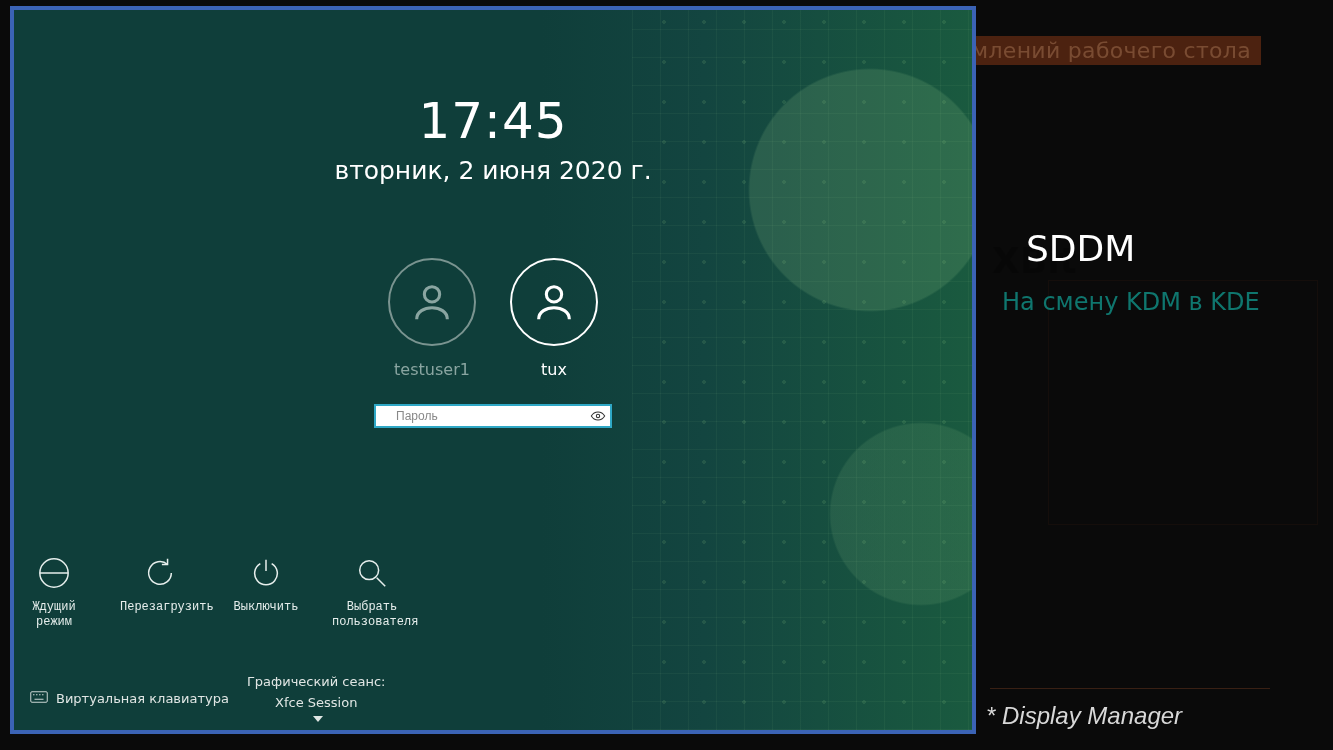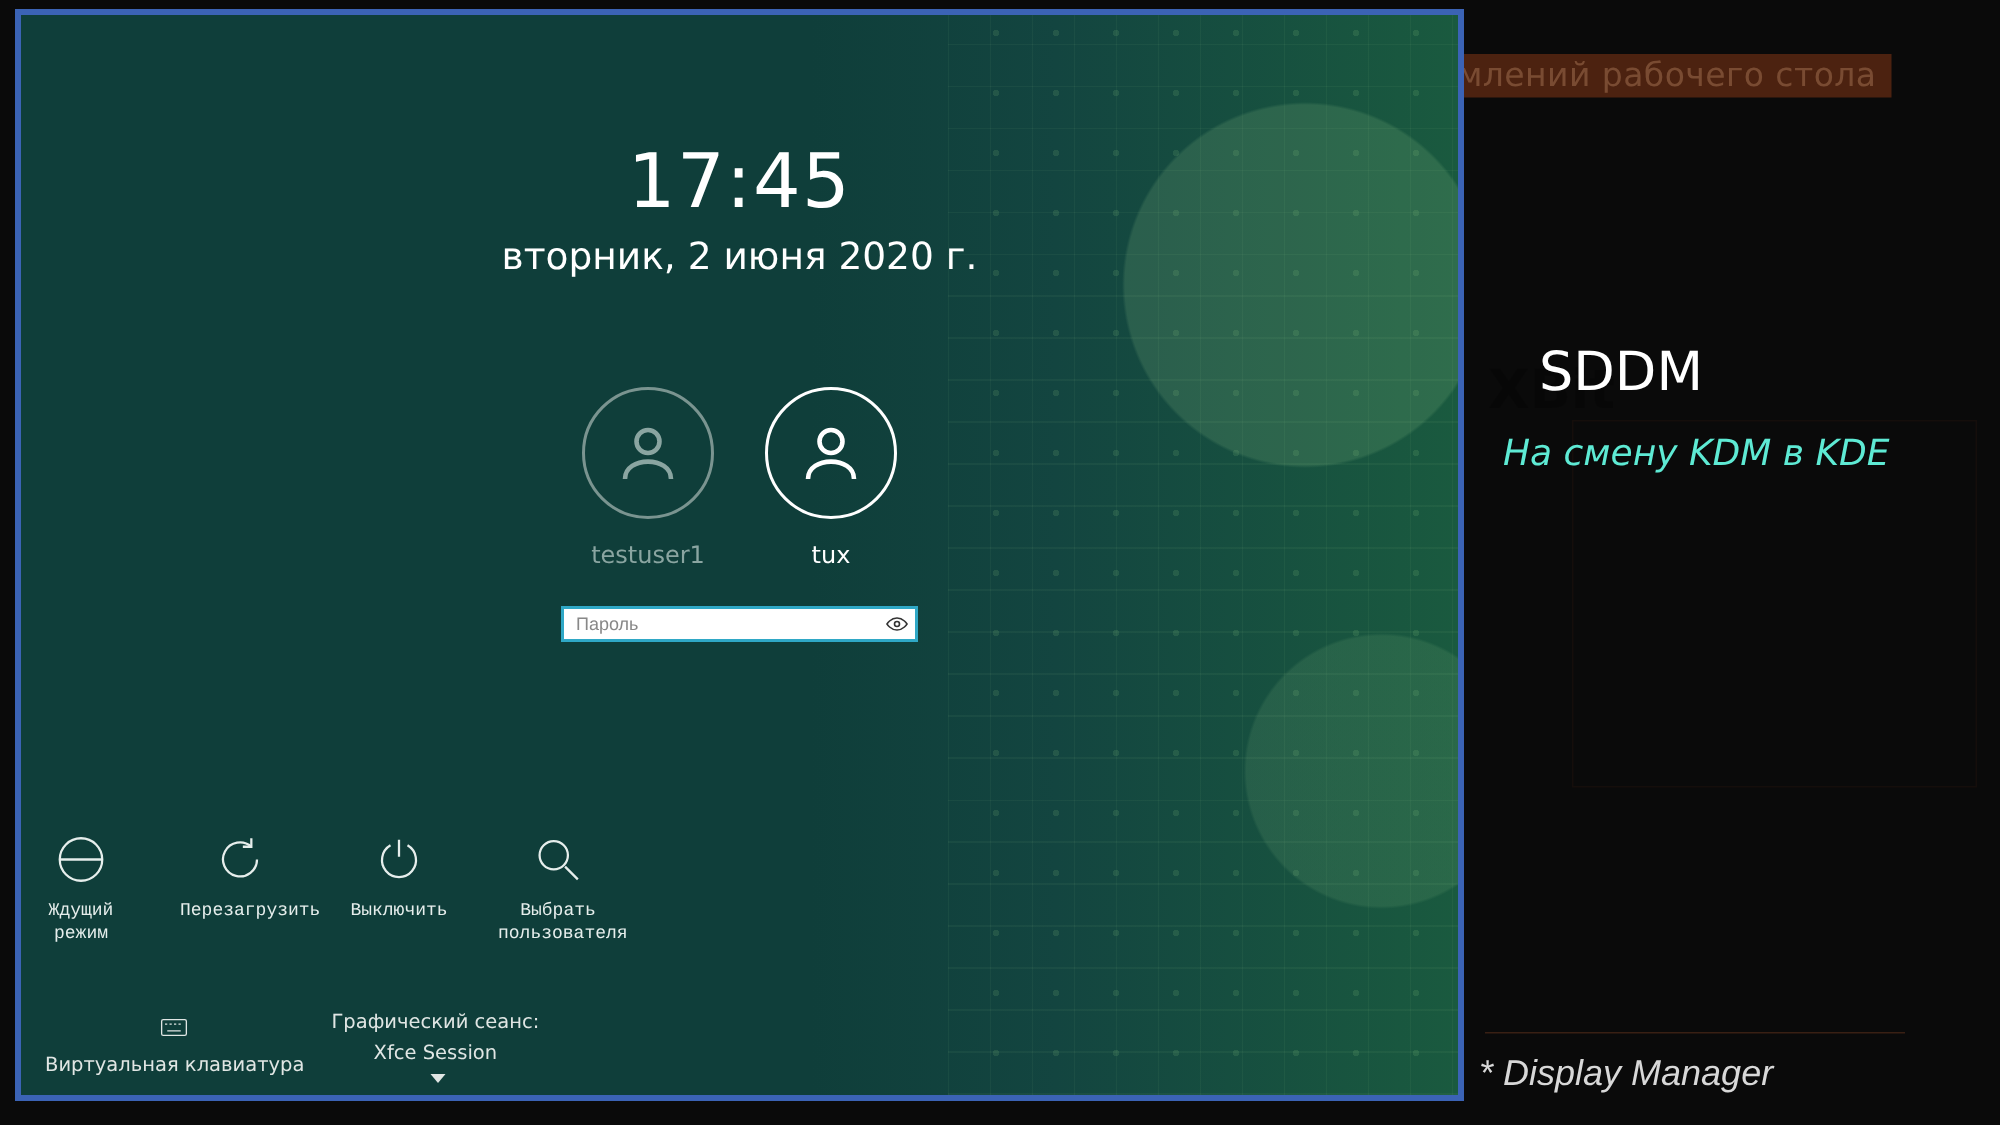--- a/index.html
+++ b/index.html
@@ -38,21 +38,21 @@
 
   
   .side-title {
     position: absolute;
     top: 228px; left: 1026px;
     font-size: 36px; color: #fff;
   }
   .side-sub {
     position: absolute;
     top: 288px; left: 1002px;
-    font-size: 24px; color: #5eead4; font-style: italic;
+    font-size: 24px; color: #0f766e;
   }
   .side-foot {
     position: absolute;
     top: 702px; left: 986px;
     font-family: Liberation Sans, sans-serif;
     font-style: italic;
     font-size: 24px; color: #d8d8d8;
     white-space: nowrap;
   }
 
@@ -112,21 +112,21 @@
   }
   .pw-wrap {
     position: relative;
     border: 2px solid #2fa8c6;
     background: #fff;
     height: 24px;
     display: flex; align-items: center;
   }
   .pw-input {
     flex: 1; border: none; outline: none;
-    font-size: 12px; padding: 0 8px; height: 100%;
+    font-size: 12px; padding: 0 20px; height: 100%;
     background: transparent; color: #555;
   }
   .pw-input::placeholder { color: #888; }
   .eye {
     width: 24px; height: 24px; display:flex; align-items:center; justify-content:center;
     cursor: pointer; color: #444;
   }
   .login-btn {
     margin-top: 7px; width: 100%; height: 22px;
     background: #e6e6e6; border: 1px solid #c4c4c4;
@@ -148,21 +148,21 @@
   }
   .action .ico svg { width: 34px; height: 34px; }
   .action .lbl { line-height: 1.25; }
 
   .bottombar {
     position: absolute;
     bottom: 8px; left: 16px; right: 16px;
     display: flex; align-items: center; gap: 18px;
     font-size: 13px; color: #e0e6e4;
   }
-  .kb { display: flex; align-items: center; gap: 8px; cursor: pointer; flex-direction: column; }
+  .kb { display: flex; align-items: center; gap: 8px; cursor: pointer; }
   .kb svg { width: 18px; height: 12px; }
   .sess { display: flex; align-items: center; gap: 6px; cursor: pointer; flex-direction: column; }
   .sess .tri {
     width: 0; height: 0; border-left: 5px solid transparent;
     border-right: 5px solid transparent; border-top: 6px solid #e0e6e4;
     margin-left: 4px;
   }
 </style>
 </head>
 <body>

